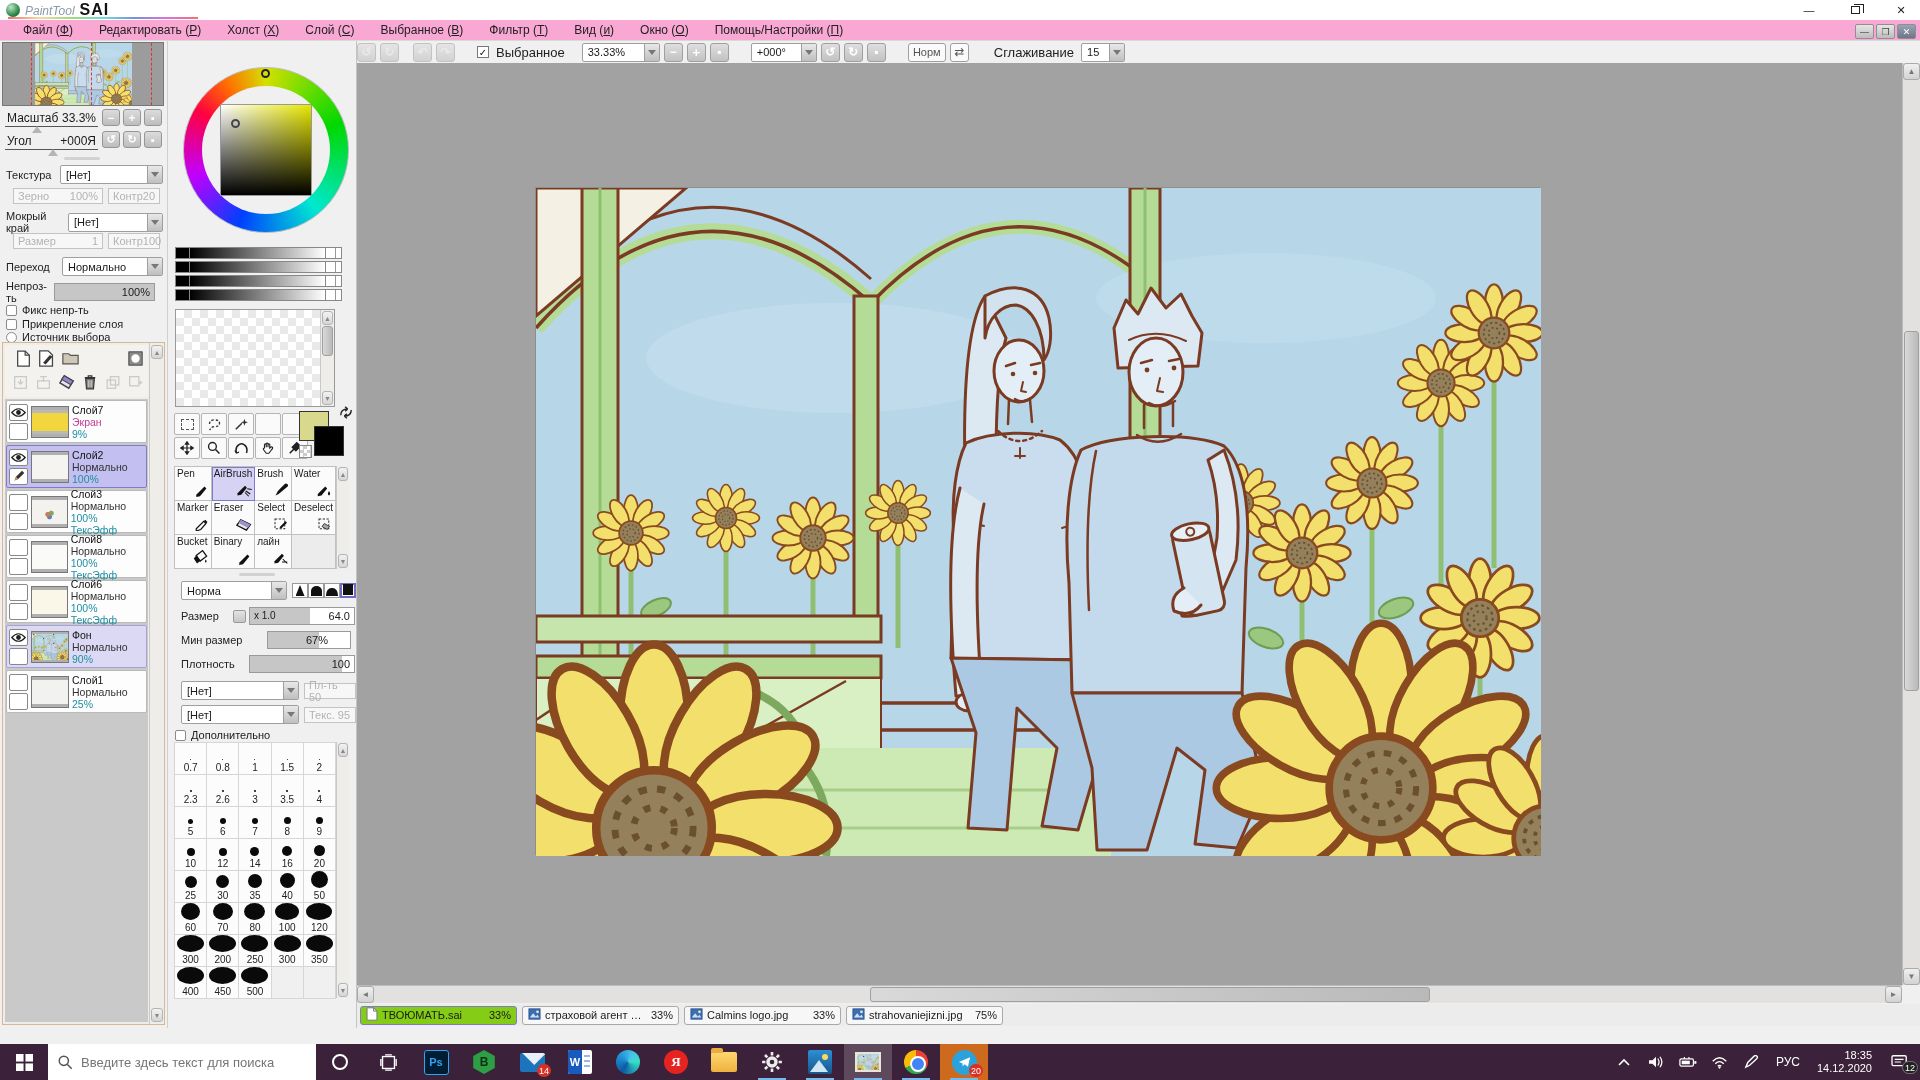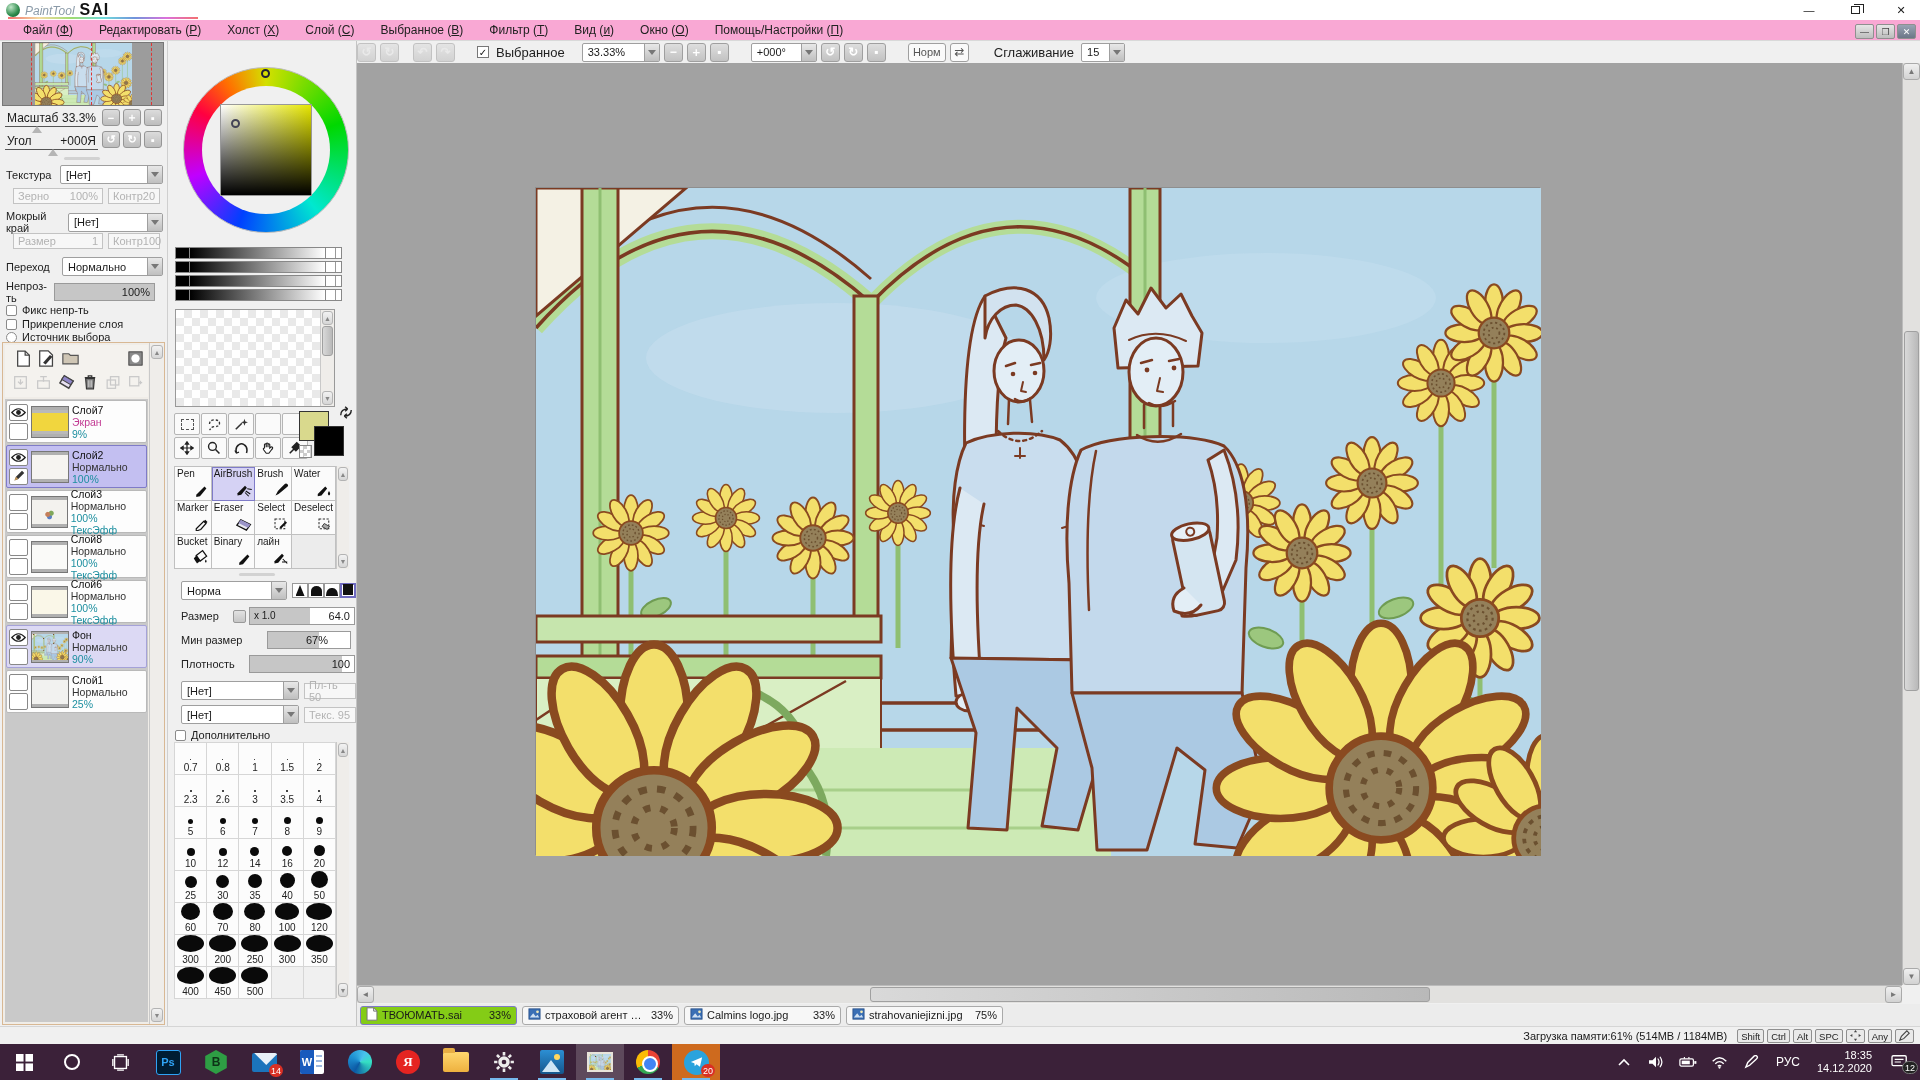--- a/index.html
+++ b/index.html
@@ -1119,45 +1119,36 @@
         <span><svg width="13" height="12" viewBox="0 0 15 14">
             <rect x="1" y="1" width="13" height="12" fill="#3a6fb5" stroke="#28508a"></rect>
             <path d="M2,11 l4,-5 l3,4 l2,-2 l2,3z" fill="#cfe0f2"></path>
             <circle cx="11" cy="4.5" r="1.6" fill="#f2e9b5"></circle>
           </svg></span>
         <span style="white-space: nowrap; overflow: hidden; text-overflow: ellipsis; max-width: 100px;">strahovaniejizni.jpg</span>
         <span class="tz">75%</span>
       </div>
     </div>
 
-<div id="status-bar">
-  <span style="margin-right:6px">Загрузка памяти:61% (514MB / 1184MB)</span>
-  <span id="status-keys" style="display:flex;gap:3px;align-items:center">
-        <span class="kbadge">Shift</span>
-        <span class="kbadge">Ctrl</span>
-        <span class="kbadge">Alt</span>
-        <span class="kbadge">SPC</span>
-        <span class="kbadge"><svg width="11" height="11" viewBox="0 0 14 14">
-            <path d="M7,0 L9,3 H5z M7,14 L5,11 h4z M0,7 L3,5 v4z M14,7 L11,9 V5z" fill="#444"></path>
-          </svg></span>
-        <span class="kbadge">Any</span>
-        <span class="kbadge"><svg width="11" height="11" viewBox="0 0 14 14">
-            <path d="M1,13 L3,8 L10,1 L13,4 L6,11z" fill="none" stroke="#444" stroke-width="1.4"></path>
-          </svg></span>
-      </span>
-</div>
 
 <div id="taskbar">
   <div class="tb-cell start">
     <svg width="17" height="17" viewBox="0 0 18 18">
           <rect x="0" y="0" width="8" height="8" fill="#fff"></rect>
           <rect x="10" y="0" width="8" height="8" fill="#fff"></rect>
           <rect x="0" y="10" width="8" height="8" fill="#fff"></rect>
           <rect x="10" y="10" width="8" height="8" fill="#fff"></rect>
         </svg>
+  </div>
+  <div id="search-box">
+    <svg width="15" height="15" viewBox="0 0 18 18">
+          <circle cx="7" cy="7" r="5.5" fill="none" stroke="#555" stroke-width="1.8"></circle>
+          <path d="M11,11 L16.5,16.5" stroke="#555" stroke-width="1.8"></path>
+        </svg>
+    <input type="text" placeholder="Введите здесь текст для поиска" style="">
   </div>
   <div class="tb-cell">
     <span style="width:16px;height:16px;border:2px solid #fff;border-radius:50%"></span>
   </div>
   <div class="tb-cell">
     <svg width="17" height="17" viewBox="0 0 20 20">
           <rect x="3" y="3" width="14" height="14" fill="none" stroke="#fff" stroke-width="1.6"></rect>
           <path d="M1,6 v8 M19,6 v8 M6,1 h8 M6,19 h8" stroke="#fff" stroke-width="1.6"></path>
         </svg>
   </div>

